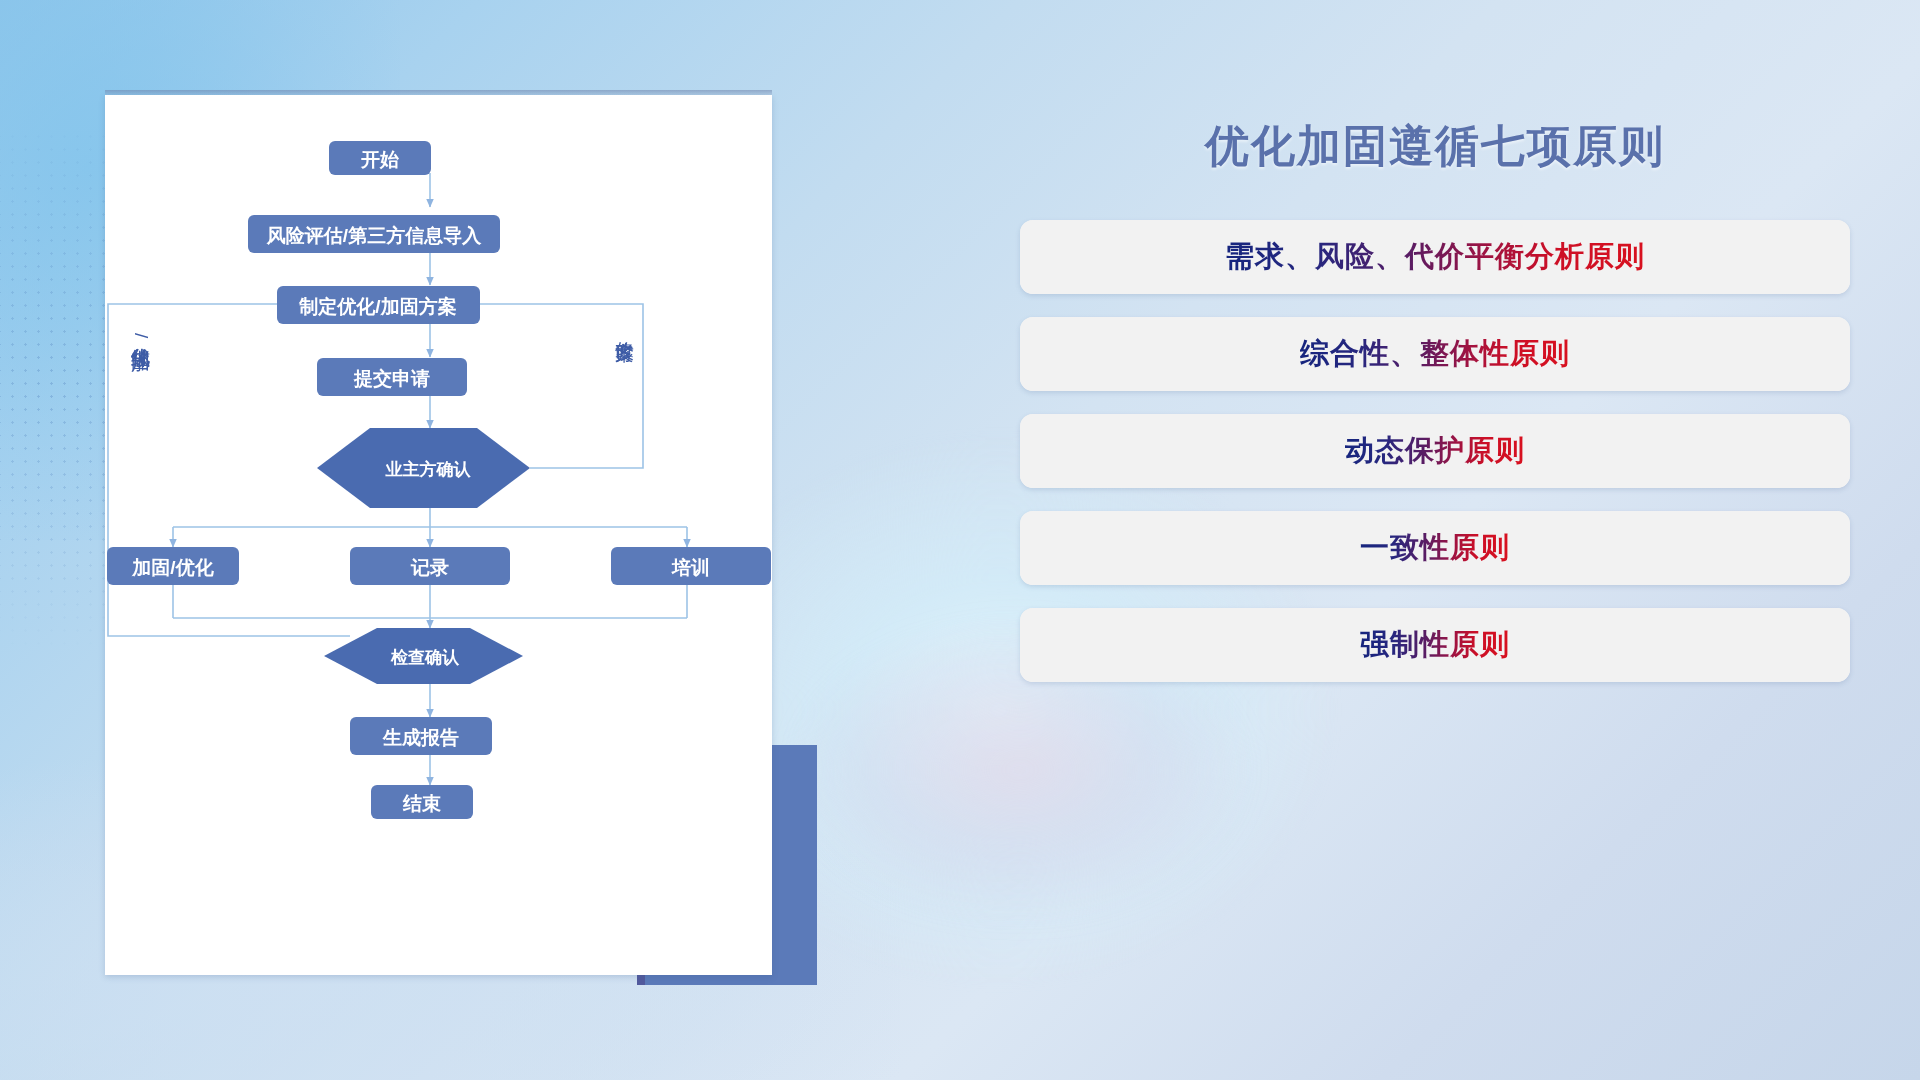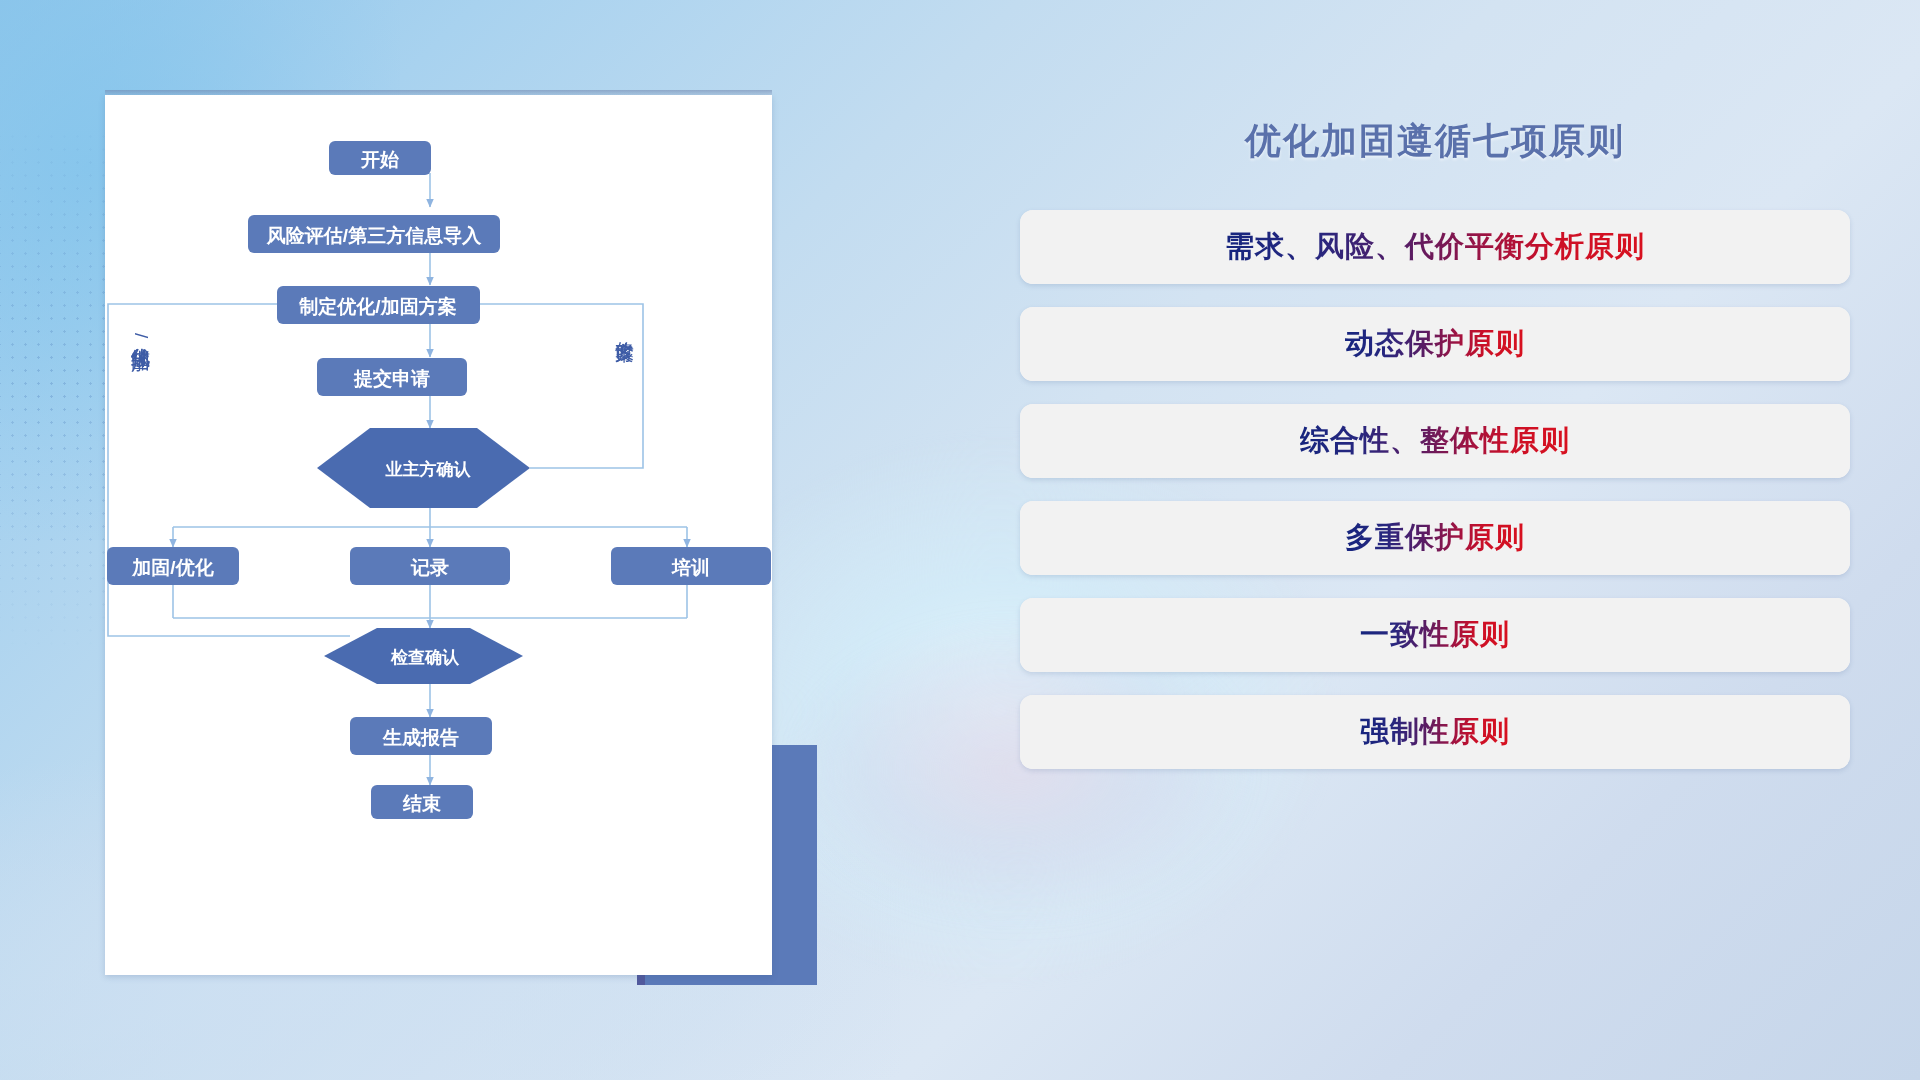--- a/index.html
+++ b/index.html
@@ -73,21 +73,21 @@
     font-family:"Liberation Sans","DejaVu Sans",sans-serif;
     font-size:19px;font-weight:normal;fill:#3e5ca6;
   }
 
   
   #right-panel{
     position:absolute;left:1020px;top:95px;width:830px;height:900px;
   }
   #panel-title{
     text-align:center;
-    font-size:36px;font-weight:bold;
+    font-size:44px;font-weight:bold;
     color:#5a71ab;
     letter-spacing:2px;
     margin:22px 0 0 0;
     text-shadow:0 2px 3px rgba(255,255,255,.55);
   }
   #cards{
     margin-top:44px;
     display:flex;flex-direction:column;gap:23px;
   }
   .card{
@@ -234,32 +234,28 @@
 
   <div id="cards">
 
     <div class="card">
       <div class="card-inner"></div>
       <span class="card-label">需求、风险、代价平衡分析原则</span>
     </div>
 
     <div class="card">
       <div class="card-inner"></div>
+      <span class="card-label">综合性、整体性原则</span>
+    </div>
+
+    <div class="card">
+      <div class="card-inner"></div>
       <span class="card-label">动态保护原则</span>
     </div>
 
-    <div class="card">
-      <div class="card-inner"></div>
-      <span class="card-label">综合性、整体性原则</span>
-    </div>
-
-    <div class="card">
-      <div class="card-inner"></div>
-      <span class="card-label">多重保护原则</span>
-    </div>
 
 
     <div class="card">
       <div class="card-inner"></div>
       <span class="card-label">一致性原则</span>
     </div>
 
     <div class="card">
       <div class="card-inner"></div>
       <span class="card-label">强制性原则</span>

